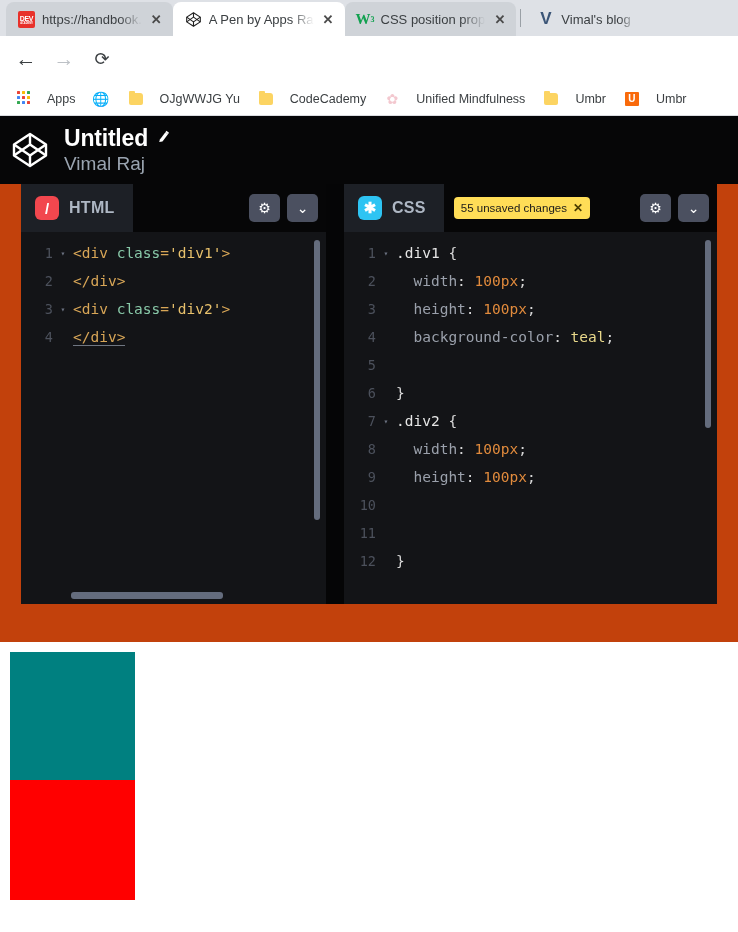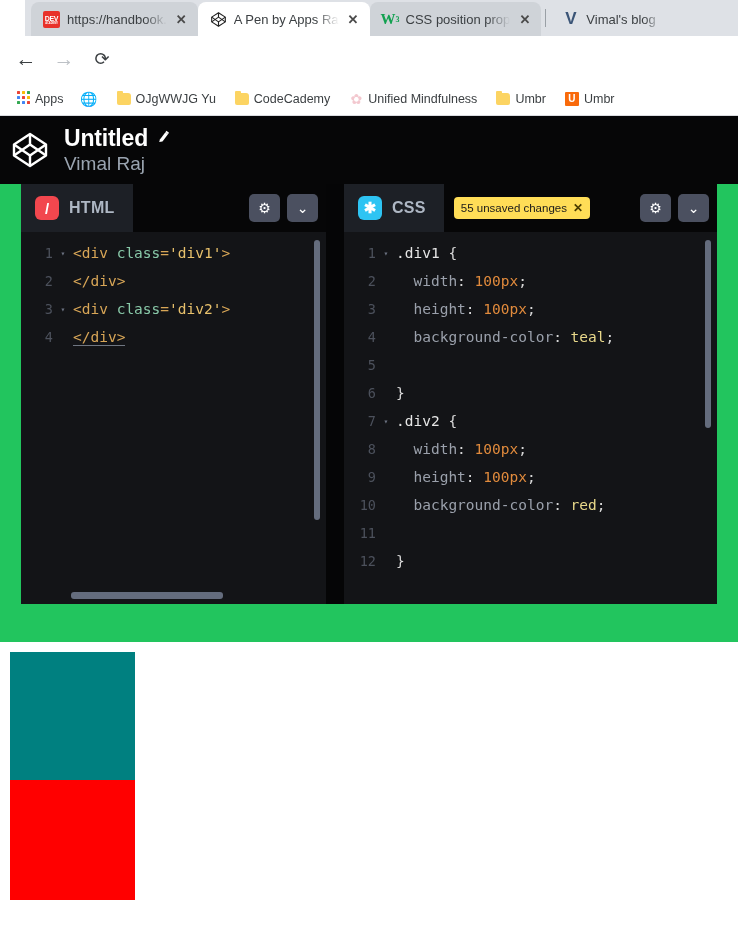--- a/index.html
+++ b/index.html
@@ -14,21 +14,20 @@
   
   .browser { width: 738px; height: 932px; position: relative; }
 
   .tabstrip {
     height: 36px;
     background: #dee1e6;
     display: flex;
     align-items: flex-end;
     padding-left: 6px;
     position: relative;
-    margin-left: 25px;
   }
   .tab {
     height: 34px;
     display: flex;
     align-items: center;
     gap: 7px;
     padding: 0 9px 0 12px;
     font-size: 13px;
     color: #3c4043;
     border-radius: 8px 8px 0 0;
@@ -133,21 +132,21 @@
     height: 34px;
     background: #ffffff;
     display: flex;
     align-items: center;
     padding: 0 8px;
     gap: 4px;
     border-bottom: 1px solid #dadce0;
     overflow: hidden;
   }
   .bm {
-    display: flex; align-items: center; gap: 4px;
+    display: flex; align-items: center; gap: 16px;
     padding: 3px 7px;
     font-size: 12.5px;
     color: #3c4043;
     white-space: nowrap;
     border-radius: 4px;
   }
   .bm-ico { width: 16px; height: 16px; flex: 0 0 16px; display:flex; align-items:center; justify-content:center; }
   .ico-apps { display: grid; grid-template-columns: repeat(3,3px); grid-template-rows: repeat(3,3px); gap: 2px; }
   .ico-apps i { display:block; width:3px; height:3px; border-radius:0.5px; }
   .ico-globe { font-size: 14px; color: #5f6368; }
@@ -164,21 +163,21 @@
   .ico-flower { color: #f3c8cf; font-size: 14px; }
   .ico-umb {
     width: 14px; height: 14px;
     background: #f96a0b; color: #fff;
     font-size: 10px; font-weight: bold;
     display:flex; align-items:center; justify-content:center;
     border-radius: 1px;
   }
 
   
-  .pen-app { background: #22c55e; height: 566px; position: relative; }
+  .pen-app { background: #c2410c; height: 566px; position: relative; }
 
   .pen-header {
     height: 68px;
     background: #060607;
     display: flex;
     align-items: center;
     gap: 14px;
     padding: 0 0 0 10px;
   }
   .pen-logo { width: 40px; height: 40px; flex: 0 0 40px; }
@@ -486,21 +485,21 @@
           <div class="code-area">
             <div class="code-line"><span class="lnum">1</span><span class="fold">▾</span><span class="ctext"><span class="t-sel">.div1 </span><span class="t-brace">{</span></span></div>
             <div class="code-line"><span class="lnum">2</span><span class="fold"></span><span class="ctext"><span class="t-prop">  width</span><span class="t-brace">: </span><span class="t-val">100px</span><span class="t-brace">;</span></span></div>
             <div class="code-line"><span class="lnum">3</span><span class="fold"></span><span class="ctext"><span class="t-prop">  height</span><span class="t-brace">: </span><span class="t-val">100px</span><span class="t-brace">;</span></span></div>
             <div class="code-line"><span class="lnum">4</span><span class="fold"></span><span class="ctext"><span class="t-prop">  background-color</span><span class="t-brace">: </span><span class="t-kw">teal</span><span class="t-brace">;</span></span></div>
             <div class="code-line"><span class="lnum">5</span><span class="fold"></span><span class="ctext"></span></div>
             <div class="code-line"><span class="lnum">6</span><span class="fold"></span><span class="ctext"><span class="t-brace">}</span></span></div>
             <div class="code-line"><span class="lnum">7</span><span class="fold">▾</span><span class="ctext"><span class="t-sel">.div2 </span><span class="t-brace">{</span></span></div>
             <div class="code-line"><span class="lnum">8</span><span class="fold"></span><span class="ctext"><span class="t-prop">  width</span><span class="t-brace">: </span><span class="t-val">100px</span><span class="t-brace">;</span></span></div>
             <div class="code-line"><span class="lnum">9</span><span class="fold"></span><span class="ctext"><span class="t-prop">  height</span><span class="t-brace">: </span><span class="t-val">100px</span><span class="t-brace">;</span></span></div>
-            <div class="code-line"><span class="lnum">10</span><span class="fold"></span><span class="ctext"><span class="t-prop">  background-color</span><span class="t-brace">: </span><span class="t-kw">red</span><span class="t-brace">;</span></span></div>
+            <div class="code-line"><span class="lnum">10</span><span class="fold"></span></div>
             <div class="code-line"><span class="lnum">11</span><span class="fold"></span><span class="ctext"></span></div>
             <div class="code-line"><span class="lnum">12</span><span class="fold"></span><span class="ctext"><span class="t-brace">}</span></span></div>
             <div class="vscroll" style="top:8px;height:188px;"></div>
           </div>
         </div>
       </div>
 
     <div class="pen-footer-strip"></div>
   </div>
 

